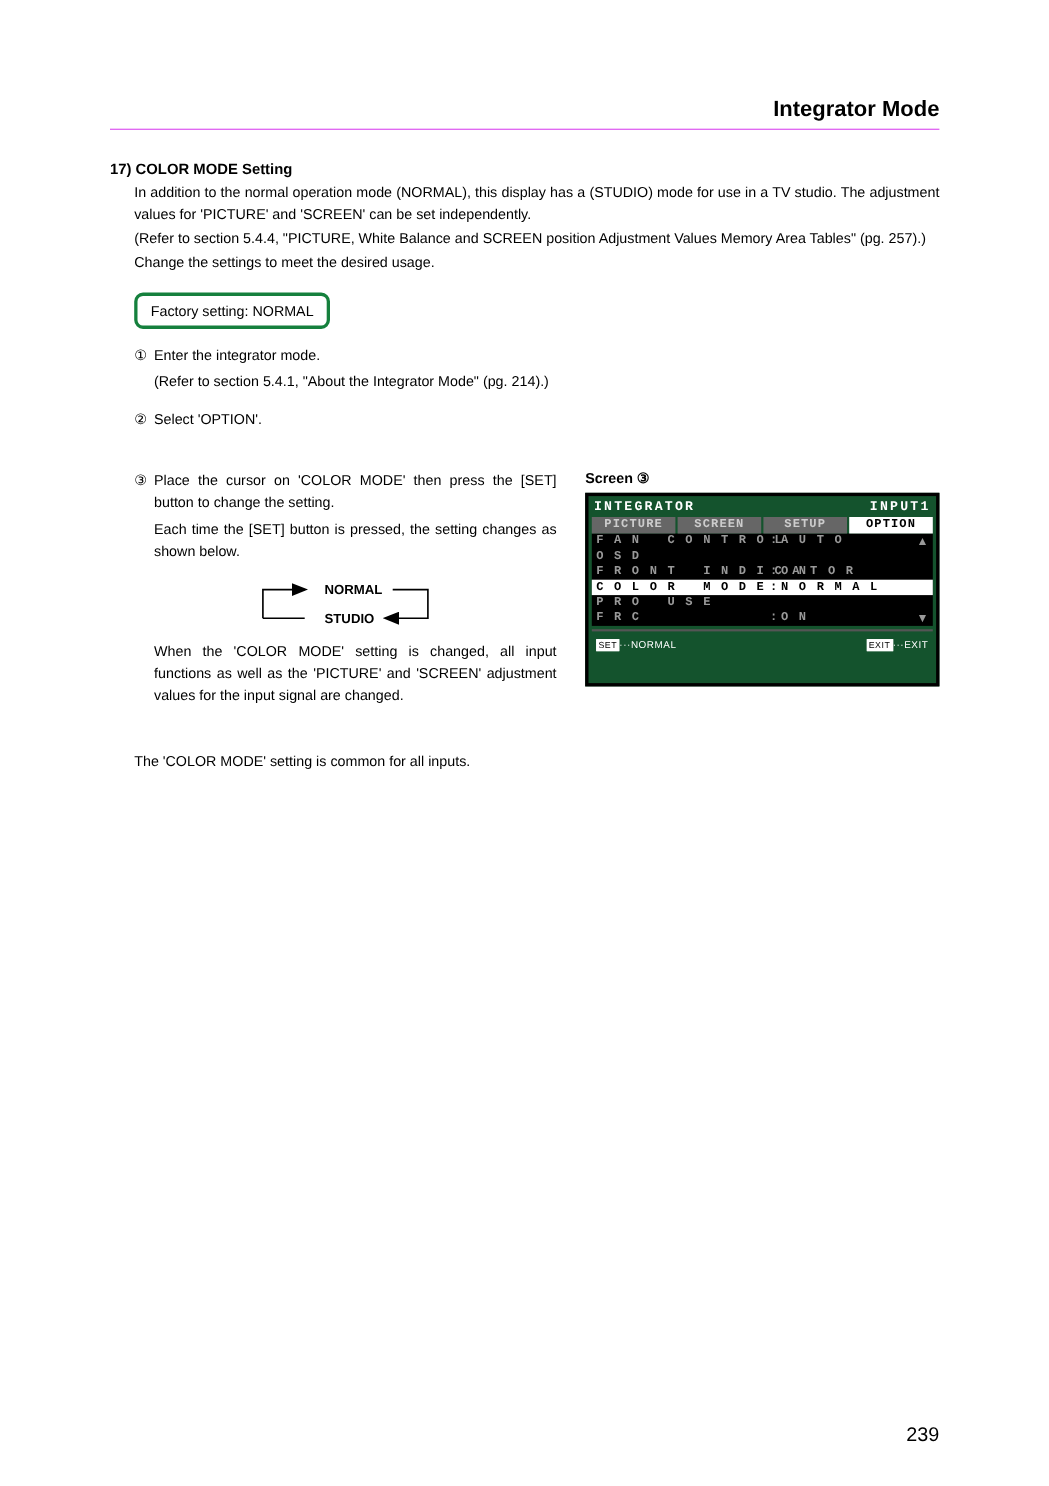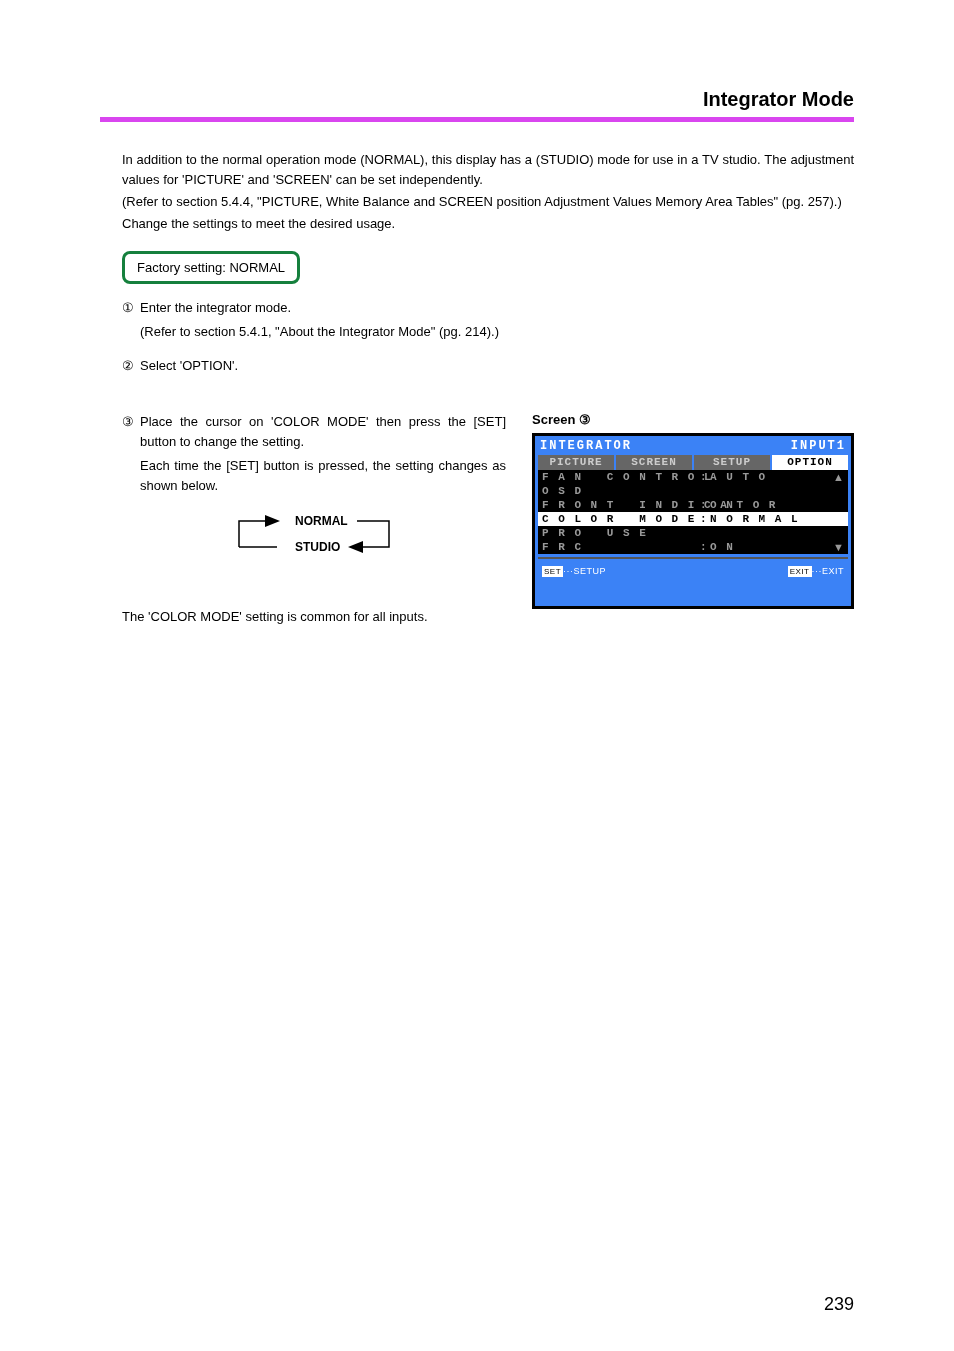--- a/index.html
+++ b/index.html
@@ -12,21 +12,21 @@
     color: #000;
     position: relative;
   }
   .page {
     padding: 88px 100px 40px 100px;
   }
   .section-title {
     text-align: right;
     font-size: 20px;
     font-weight: bold;
-    border-bottom: 5px solid #d946ef;
+    border-bottom: 1px solid #d946ef;
     padding-bottom: 6px;
     margin-bottom: 28px;
   }
   .heading {
     font-weight: bold;
     font-size: 13.5px;
     margin-bottom: 4px;
   }
   .body-indent { margin-left: 22px; }
   .para {
@@ -57,21 +57,21 @@
   .col-left { flex: 1; }
   .col-right { width: 322px; flex: 0 0 322px; }
   .toggle-diagram {
     margin: 12px auto 10px auto;
     width: 230px;
   }
   .toggle-diagram svg { display: block; }
   .screen-label { font-size: 13px; margin-bottom: 6px; font-weight: bold; }
   .osd {
     border: 3px solid #000;
-    background: #3b82f6;
+    background: #14532d;
     color: #fff;
     font-family: "Courier New", monospace;
     font-weight: bold;
     font-size: 12px;
     letter-spacing: 2px;
     padding: 3px;
     height: 176px;
     position: relative;
   }
   .osd-title-row {
@@ -153,20 +153,21 @@
     right: 100px;
     font-size: 18px;
   }
 </style>
 </head>
 <body>
 
 <div class="page">
   <div class="section-title">Integrator Mode</div>
 
+  <div class="heading">17) COLOR MODE Setting</div>
 
   <div class="body-indent">
     <div class="para">In addition to the normal operation mode (NORMAL), this display has a (STUDIO) mode for use in a TV studio. The adjustment values for 'PICTURE' and 'SCREEN' can be set independently.</div>
     <div class="para">(Refer to section 5.4.4, "PICTURE, White Balance and SCREEN position Adjustment Values Memory Area Tables" (pg. 257).)</div>
     <div class="para">Change the settings to meet the desired usage.</div>
 
     <div class="factory-box">Factory setting: NORMAL</div>
 
     <div class="step-row">
       <span class="step-num">①</span>
@@ -202,20 +203,21 @@
             <path d="M 40 38 L 40 12 L 78 12" fill="none" stroke="#000" stroke-width="1.5" marker-end="url(#ah)"></path>
             <text x="96" y="16" font-family="Arial" font-size="12" font-weight="bold">NORMAL</text>
 
             <path d="M 158 12 L 190 12 L 190 38 L 152 38" fill="none" stroke="#000" stroke-width="1.5" marker-end="url(#ah)"></path>
             <text x="96" y="42" font-family="Arial" font-size="12" font-weight="bold">STUDIO</text>
 
             <path d="M 78 38 L 40 38" fill="none" stroke="#000" stroke-width="1.5"></path>
           </svg>
         </div>
 
+        <div class="step-sub" style="text-align:justify">When the 'COLOR MODE' setting is changed, all input functions as well as the 'PICTURE' and 'SCREEN' adjustment values for the input signal are changed.</div>
 
         <div style="height:40px"></div>
 
         <div class="para">The 'COLOR MODE' setting is common for all inputs.</div>
       </div>
 
       <div class="col-right">
         <div class="screen-label">Screen ③</div>
         <div class="osd">
           <div class="osd-title-row">
@@ -258,21 +260,21 @@
               <div class="osd-line">
                 <span class="osd-label">F R C</span>
                 <span class="osd-colon">:</span>
                 <span class="osd-value">O N</span>
                 <span class="osd-arrow">▼</span>
               </div>
             </div>
           <div class="osd-line sep"></div>
           <div class="osd-bottom">
             <span>
-              <span class="osd-btn">SET</span><span>···SETUP</span>
+              <span class="osd-btn">SET</span><span>···NORMAL</span>
             </span>
             <span style="margin-left:auto">
               <span class="osd-btn">EXIT</span><span>···EXIT</span>
             </span>
           </div>
         </div>
       </div>
     </div>
   </div>
 </div>

